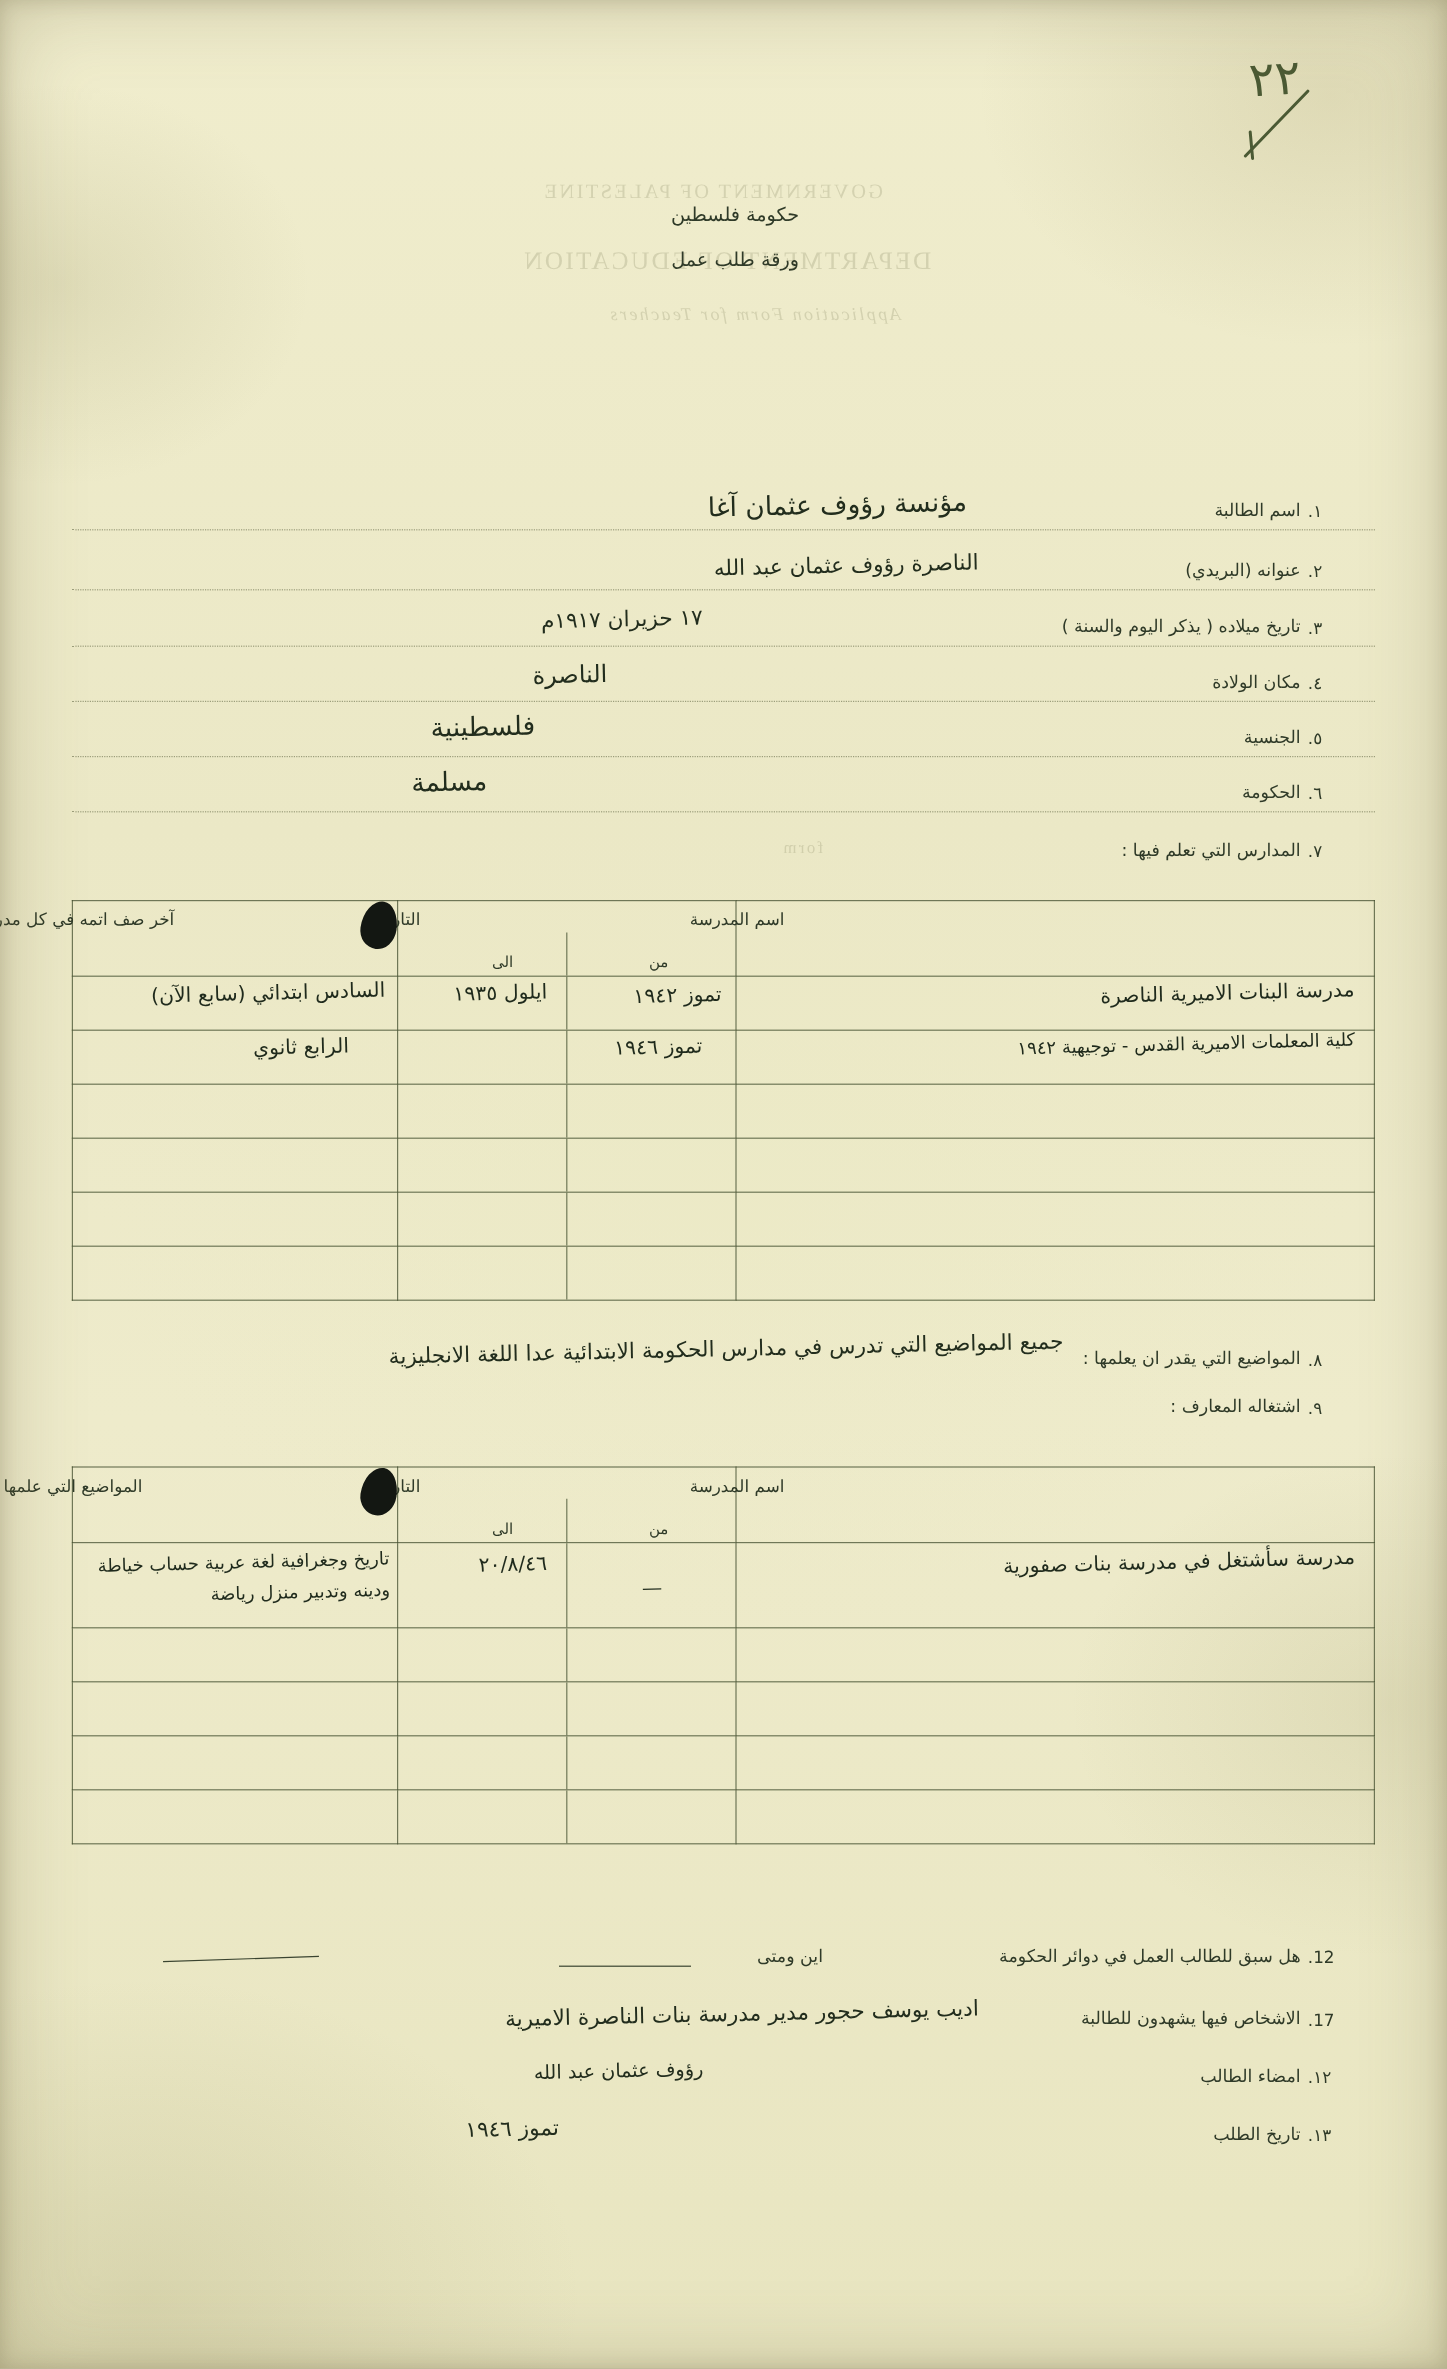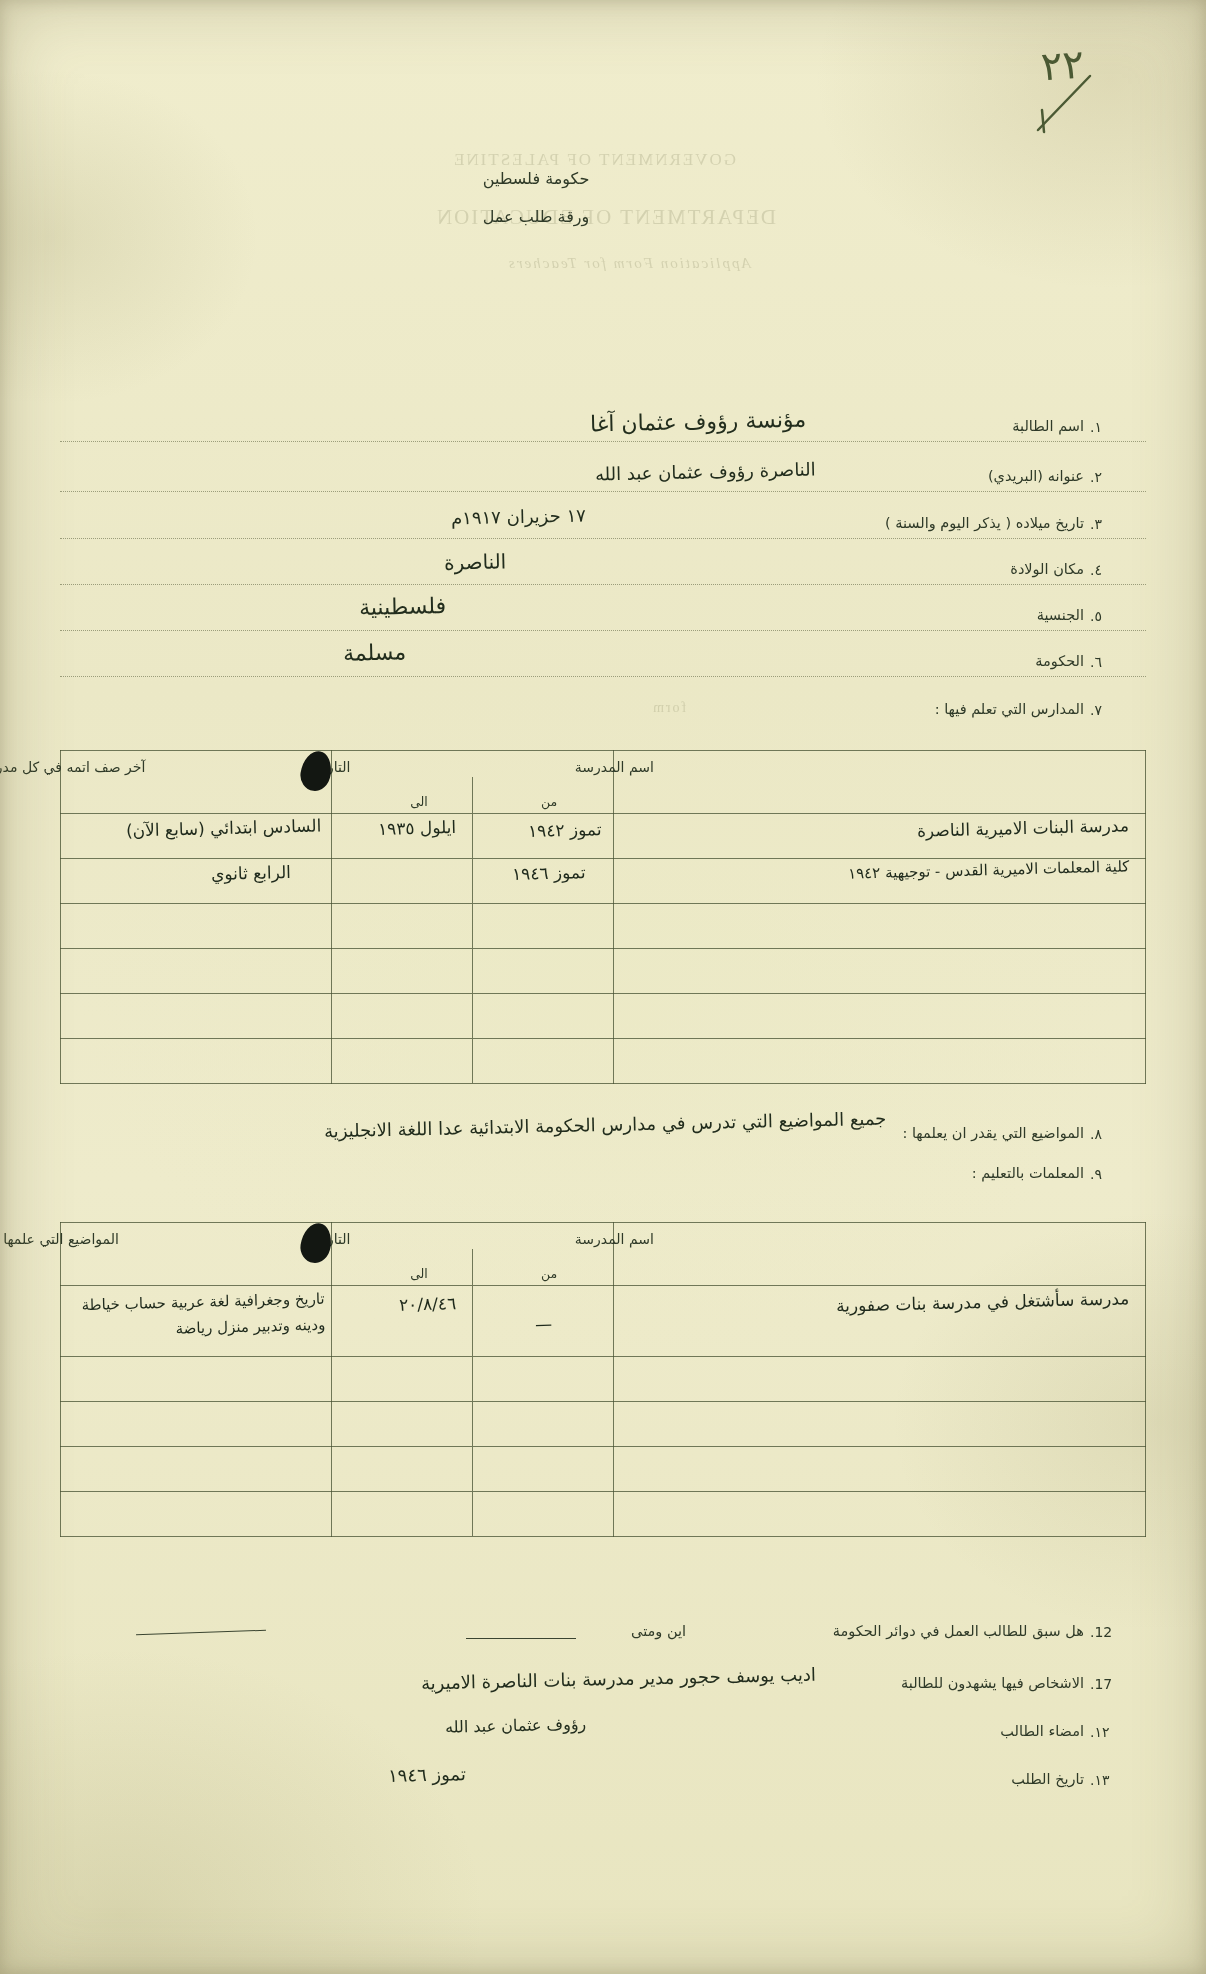--- a/index.html
+++ b/index.html
@@ -58,21 +58,20 @@
     right: 112px;
     width: 60px;
     height: 64px;
   }
   
   #header {
     position: absolute;
     top: 160px;
     right: 540px;
     width: 260px;
-    text-align: center;
     color: #2f3a28;
     font-size: 16px;
     line-height: 2.35;
   }
   #header .line {
     display: block;
     white-space: nowrap;
   }
   
   .ghost {
@@ -355,21 +354,21 @@
       </table>
 
     <div class="field-row" style="top:1122px">
       <span class="field-num">٨.</span>
       <span class="field-label">المواضيع التي يقدر ان يعلمها :</span>
       <span class="hand ink" style="right:260px; top:-8px; font-size:18px;">جميع المواضيع التي تدرس في مدارس الحكومة الابتدائية عدا اللغة الانجليزية</span>
     </div>
 
     <div class="field-row" style="top:1162px">
       <span class="field-num">٩.</span>
-      <span class="field-label">المعلمات بالتعليم :</span>
+      <span class="field-label">اشتغاله المعارف :</span>
     </div>
 
     <table class="tbl" style="top:1222px">
       <tbody>
           <tr>
         <th class="hdr col-school">
           <span class="hdr-label">اسم المدرسة</span>
         </th>
         <th class="hdr col-date">
           <span class="hdr-label">التاريخ</span>

